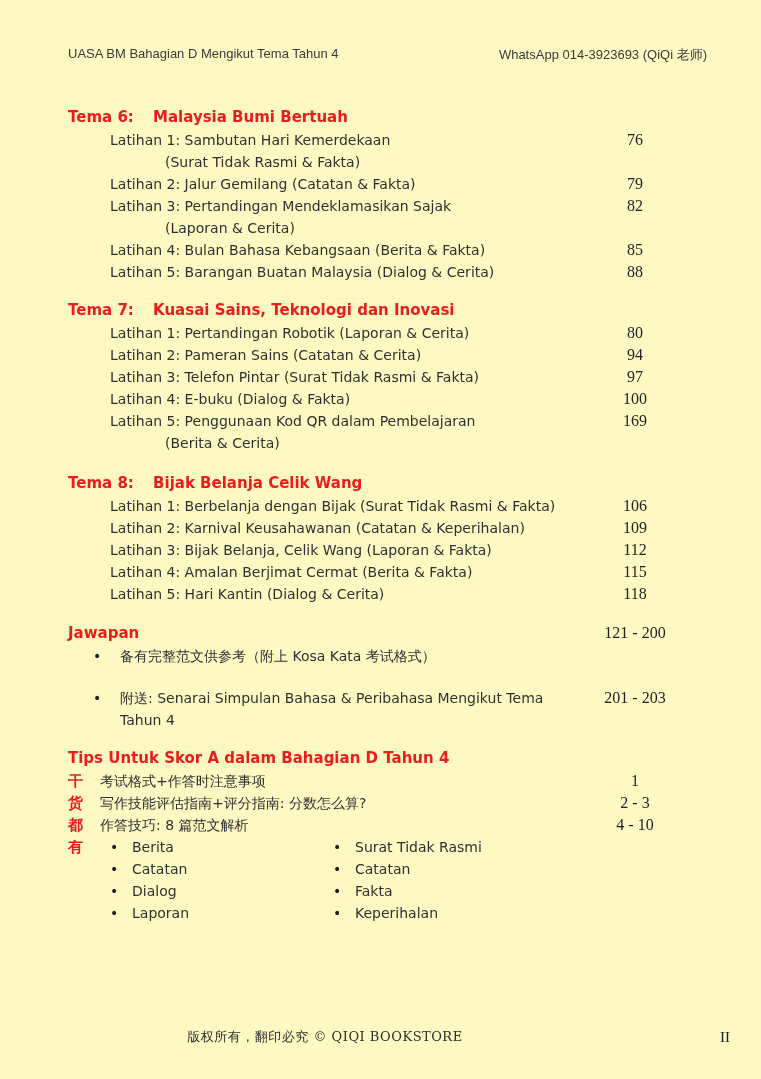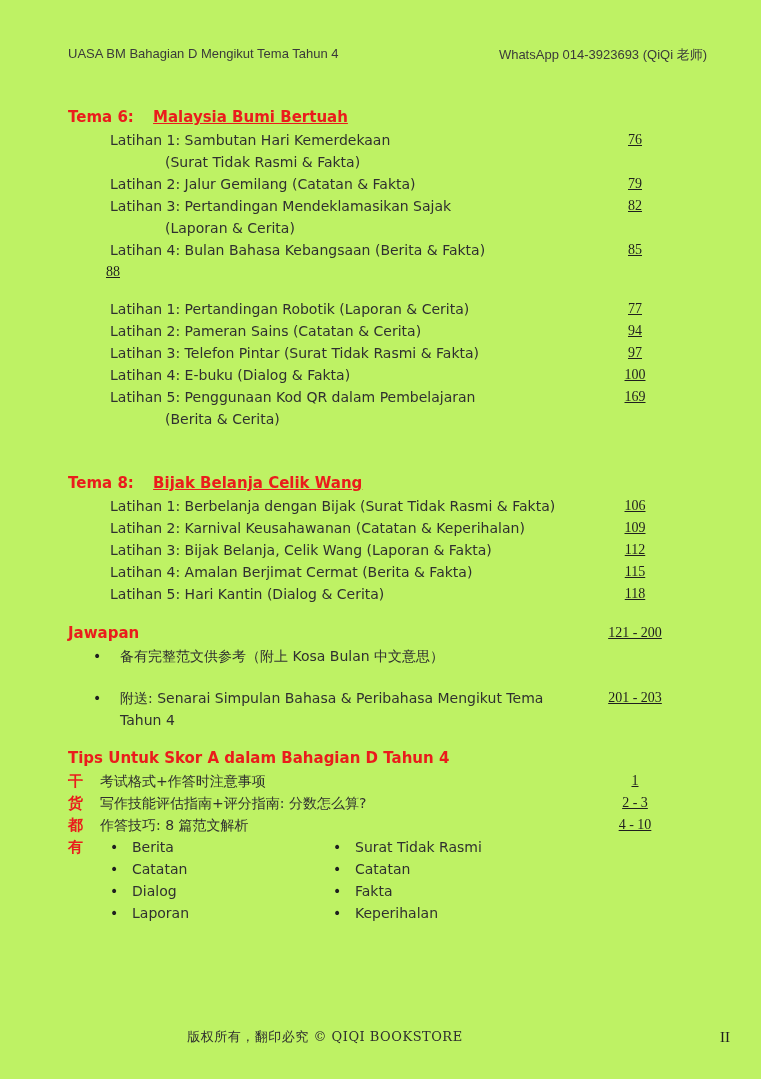--- a/index.html
+++ b/index.html
@@ -1,35 +1,35 @@
 <!DOCTYPE html>
 <html><head>
 <meta charset="utf-8">
 <style>
   html,body { margin:0; padding:0; background:#ffffff; }
   .page {
-    position:relative; width:761px; height:1079px; background:#bef264;
+    position:relative; width:761px; height:1079px; background:#fef9c3;
     font-family:"DejaVu Sans", sans-serif; color:#303030; overflow:hidden;
   }
   
   .header {
     position:absolute; top:46px; left:68px; width:639px;
     display:flex; justify-content:space-between;
     font-family:"Liberation Sans", sans-serif; font-size:13px; color:#3a3a3a;
   }
   
   .sec { position:absolute; left:68px; width:612px; }
   .sec-head { margin:0; height:24px; line-height:24px; font-size:15px;
               font-weight:bold; color:#ea1c1c; }
-  .sec-name { margin-left:14px;text-decoration:underline; }
+  .sec-name { margin-left:14px; }
   .trow { display:flex; height:22px; line-height:22px; font-size:14px; }
   .trow .itm { width:522px; padding-left:42px; box-sizing:border-box; white-space:nowrap; }
   .trow.cont .itm { padding-left:97px; }
   .pg { width:90px; text-align:center;
-        font-family:"Liberation Serif", serif; font-size:14px; color:#1f1f1f;text-decoration:underline; }
+        font-family:"Liberation Serif", serif; font-size:16px; color:#1f1f1f; }
   
   .jaw-head { display:flex; height:24px; line-height:24px; }
   .jaw-title { width:522px; font-weight:bold; font-size:15px; color:#ea1c1c; }
   .jrow { display:flex; line-height:22px; font-size:14px; }
   .jrow .jtext { width:522px; box-sizing:border-box; padding-left:25px; display:flex; white-space:nowrap; }
   .jdot { width:27px; }
   .jrow.second { margin-top:20px; }
   .jcont { padding-left:52px; line-height:22px; font-size:14px; }
   
   .sidechars { position:absolute; left:0; top:24px; width:24px;
@@ -83,28 +83,33 @@
       <span class="pg">82</span>
     </div>
     <div class="trow cont">
       <span class="itm">(Laporan &amp; Cerita)</span>
     </div>
     <div class="trow">
       <span class="itm">Latihan 4: Bulan Bahasa Kebangsaan (Berita &amp; Fakta)</span>
       <span class="pg">85</span>
     </div>
     <div class="trow">
+      <span class="itm">Latihan 5: Barangan Buatan Malaysia (Dialog &amp; Cerita)</span>
       <span class="pg">88</span>
     </div>
   </section>
 
   <section class="sec" style="top:298px">
+    <h2 class="sec-head">
+      <span class="sec-label">Tema 7:</span>
+      <span class="sec-name">Kuasai Sains, Teknologi dan Inovasi</span>
+    </h2>
     <div class="trow">
       <span class="itm">Latihan 1: Pertandingan Robotik (Laporan &amp; Cerita)</span>
-      <span class="pg">77</span>
+      <span class="pg">80</span>
     </div>
     <div class="trow">
       <span class="itm">Latihan 2: Pameran Sains (Catatan &amp; Cerita)</span>
       <span class="pg">94</span>
     </div>
     <div class="trow">
       <span class="itm">Latihan 3: Telefon Pintar (Surat Tidak Rasmi &amp; Fakta)</span>
       <span class="pg">97</span>
     </div>
     <div class="trow">
@@ -148,21 +153,21 @@
   </section>
 
   <section class="sec" style="top:621px">
     <div class="jaw-head">
       <span class="jaw-title">Jawapan</span>
       <span class="pg">121 - 200</span>
     </div>
     <div class="jrow">
       <span class="jtext">
         <span class="jdot">•</span>
-        <span>备有完整范文供参考（附上 Kosa Bulan 中文意思）</span>
+        <span>备有完整范文供参考（附上 Kosa Kata 考试格式）</span>
       </span>
     </div>
     <div class="jrow second">
       <span class="jtext">
         <span class="jdot">•</span>
         <span>附送: Senarai Simpulan Bahasa &amp; Peribahasa Mengikut Tema</span>
       </span>
       <span class="pg">201 - 203</span>
     </div>
     <div class="jcont">Tahun 4</div>

